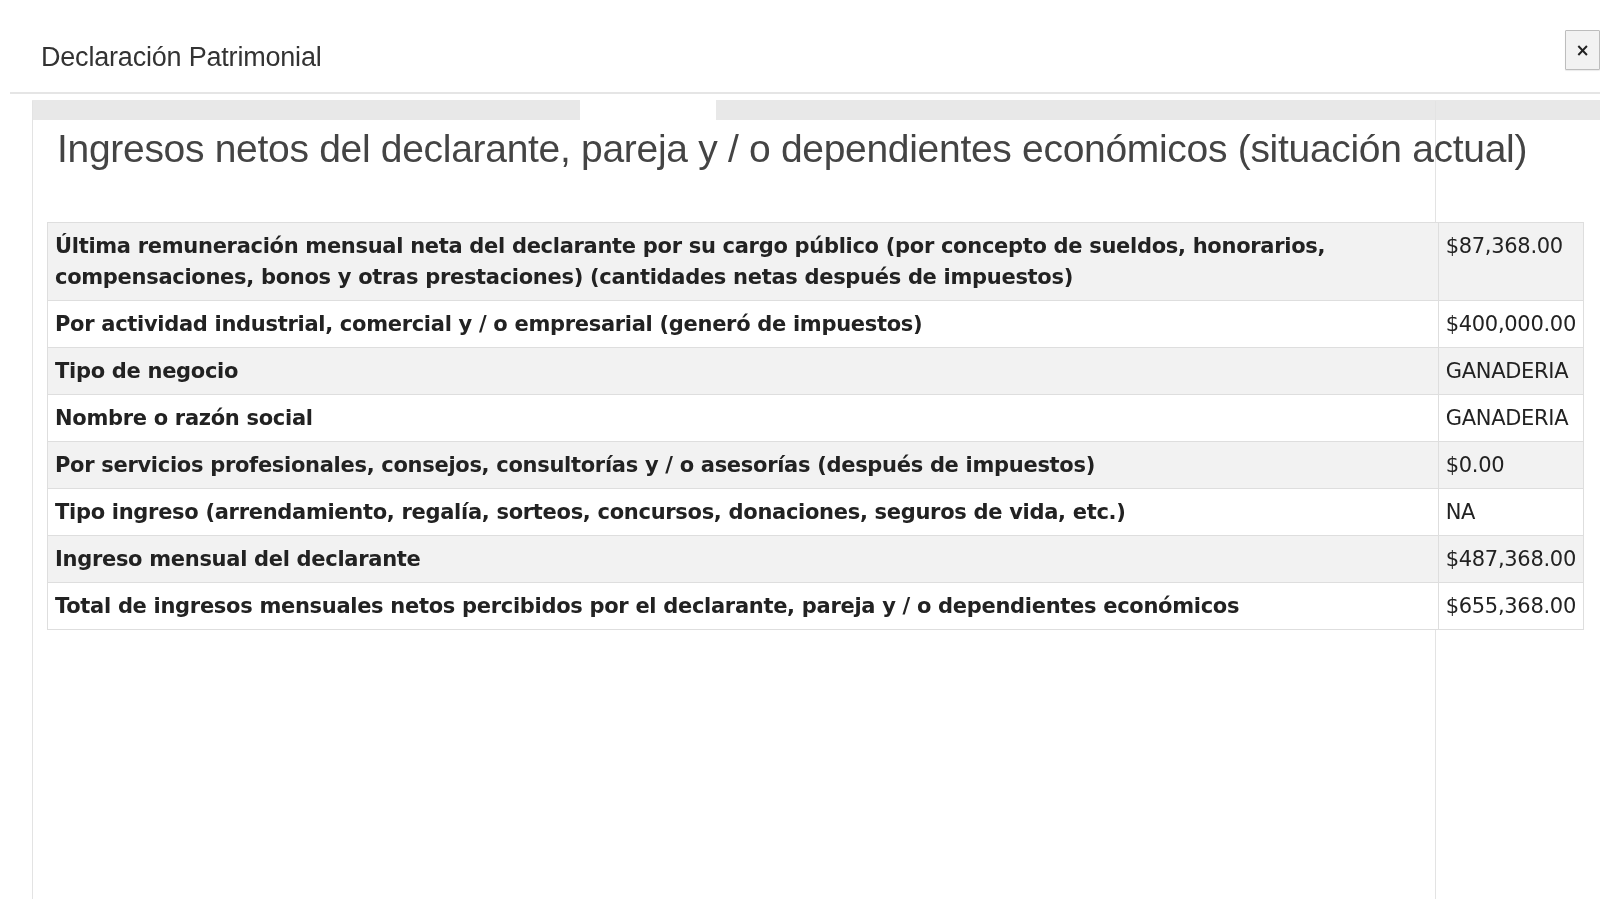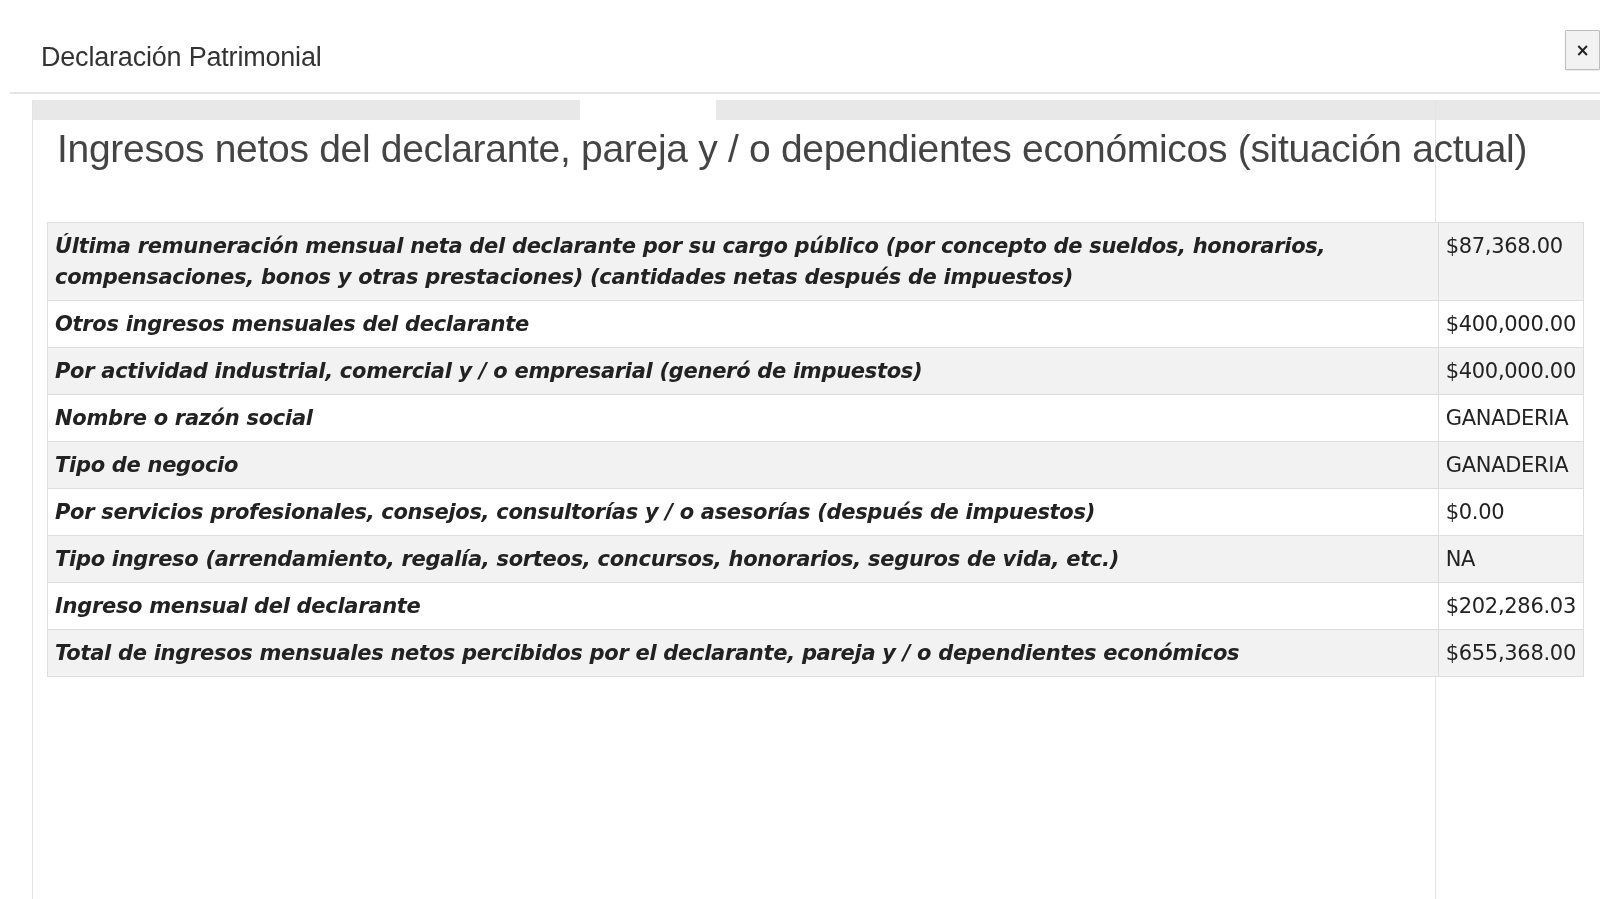--- a/index.html
+++ b/index.html
@@ -42,21 +42,21 @@
     table.income-table {
       position: absolute; left: 14px; top: 121px; width: 1537px;
       border-collapse: collapse; font-size: 21px;
     }
     table.income-table td {
       border: 1px solid #dedede; padding: 8px 7px 7px 7px; vertical-align: top;
       line-height: 31px; color: #222;
     }
     table.income-table tr:nth-child(odd) td { background: #f2f2f2; }
     table.income-table tr:nth-child(even) td { background: #ffffff; }
-    td.label-cell { font-weight: bold; width: 1396px; letter-spacing: -0.3px; font-style: italic; }
+    td.label-cell { font-weight: bold; width: 1396px; letter-spacing: -0.3px; }
     td.value-cell { width: 141px; white-space: nowrap; letter-spacing: -0.3px; }
   </style>
 </head>
 <body>
 
 <div class="modal-header">
   <div class="modal-title">Declaración Patrimonial</div>
   <div class="close-button">
     <span>×</span>
   </div>
@@ -70,46 +70,42 @@
 <div class="content-panel">
   <h2 class="section-title">Ingresos netos del declarante, pareja y / o dependientes económicos (situación actual)</h2>
 
   <table class="income-table">
     <tbody>
       <tr>
         <td class="label-cell">Última remuneración mensual neta del declarante por su cargo público (por concepto de sueldos, honorarios, compensaciones, bonos y otras prestaciones) (cantidades netas después de impuestos)</td>
         <td class="value-cell">$87,368.00</td>
       </tr>
       <tr>
-        <td class="label-cell">Otros ingresos mensuales del declarante</td>
-        <td class="value-cell">$400,000.00</td>
-      </tr>
-      <tr>
         <td class="label-cell">Por actividad industrial, comercial y / o empresarial (generó de impuestos)</td>
         <td class="value-cell">$400,000.00</td>
       </tr>
       <tr>
-        <td class="label-cell">Nombre o razón social</td>
+        <td class="label-cell">Tipo de negocio</td>
         <td class="value-cell">GANADERIA</td>
       </tr>
       <tr>
-        <td class="label-cell">Tipo de negocio</td>
+        <td class="label-cell">Nombre o razón social</td>
         <td class="value-cell">GANADERIA</td>
       </tr>
       <tr>
         <td class="label-cell">Por servicios profesionales, consejos, consultorías y / o asesorías (después de impuestos)</td>
         <td class="value-cell">$0.00</td>
       </tr>
       <tr>
-        <td class="label-cell">Tipo ingreso (arrendamiento, regalía, sorteos, concursos, honorarios, seguros de vida, etc.)</td>
+        <td class="label-cell">Tipo ingreso (arrendamiento, regalía, sorteos, concursos, donaciones, seguros de vida, etc.)</td>
         <td class="value-cell">NA</td>
       </tr>
       <tr>
         <td class="label-cell">Ingreso mensual del declarante</td>
-        <td class="value-cell">$202,286.03</td>
+        <td class="value-cell">$487,368.00</td>
       </tr>
       <tr>
         <td class="label-cell">Total de ingresos mensuales netos percibidos por el declarante, pareja y / o dependientes económicos</td>
         <td class="value-cell">$655,368.00</td>
       </tr>
     </tbody>
   </table>
 </div>
 
 </body></html>

